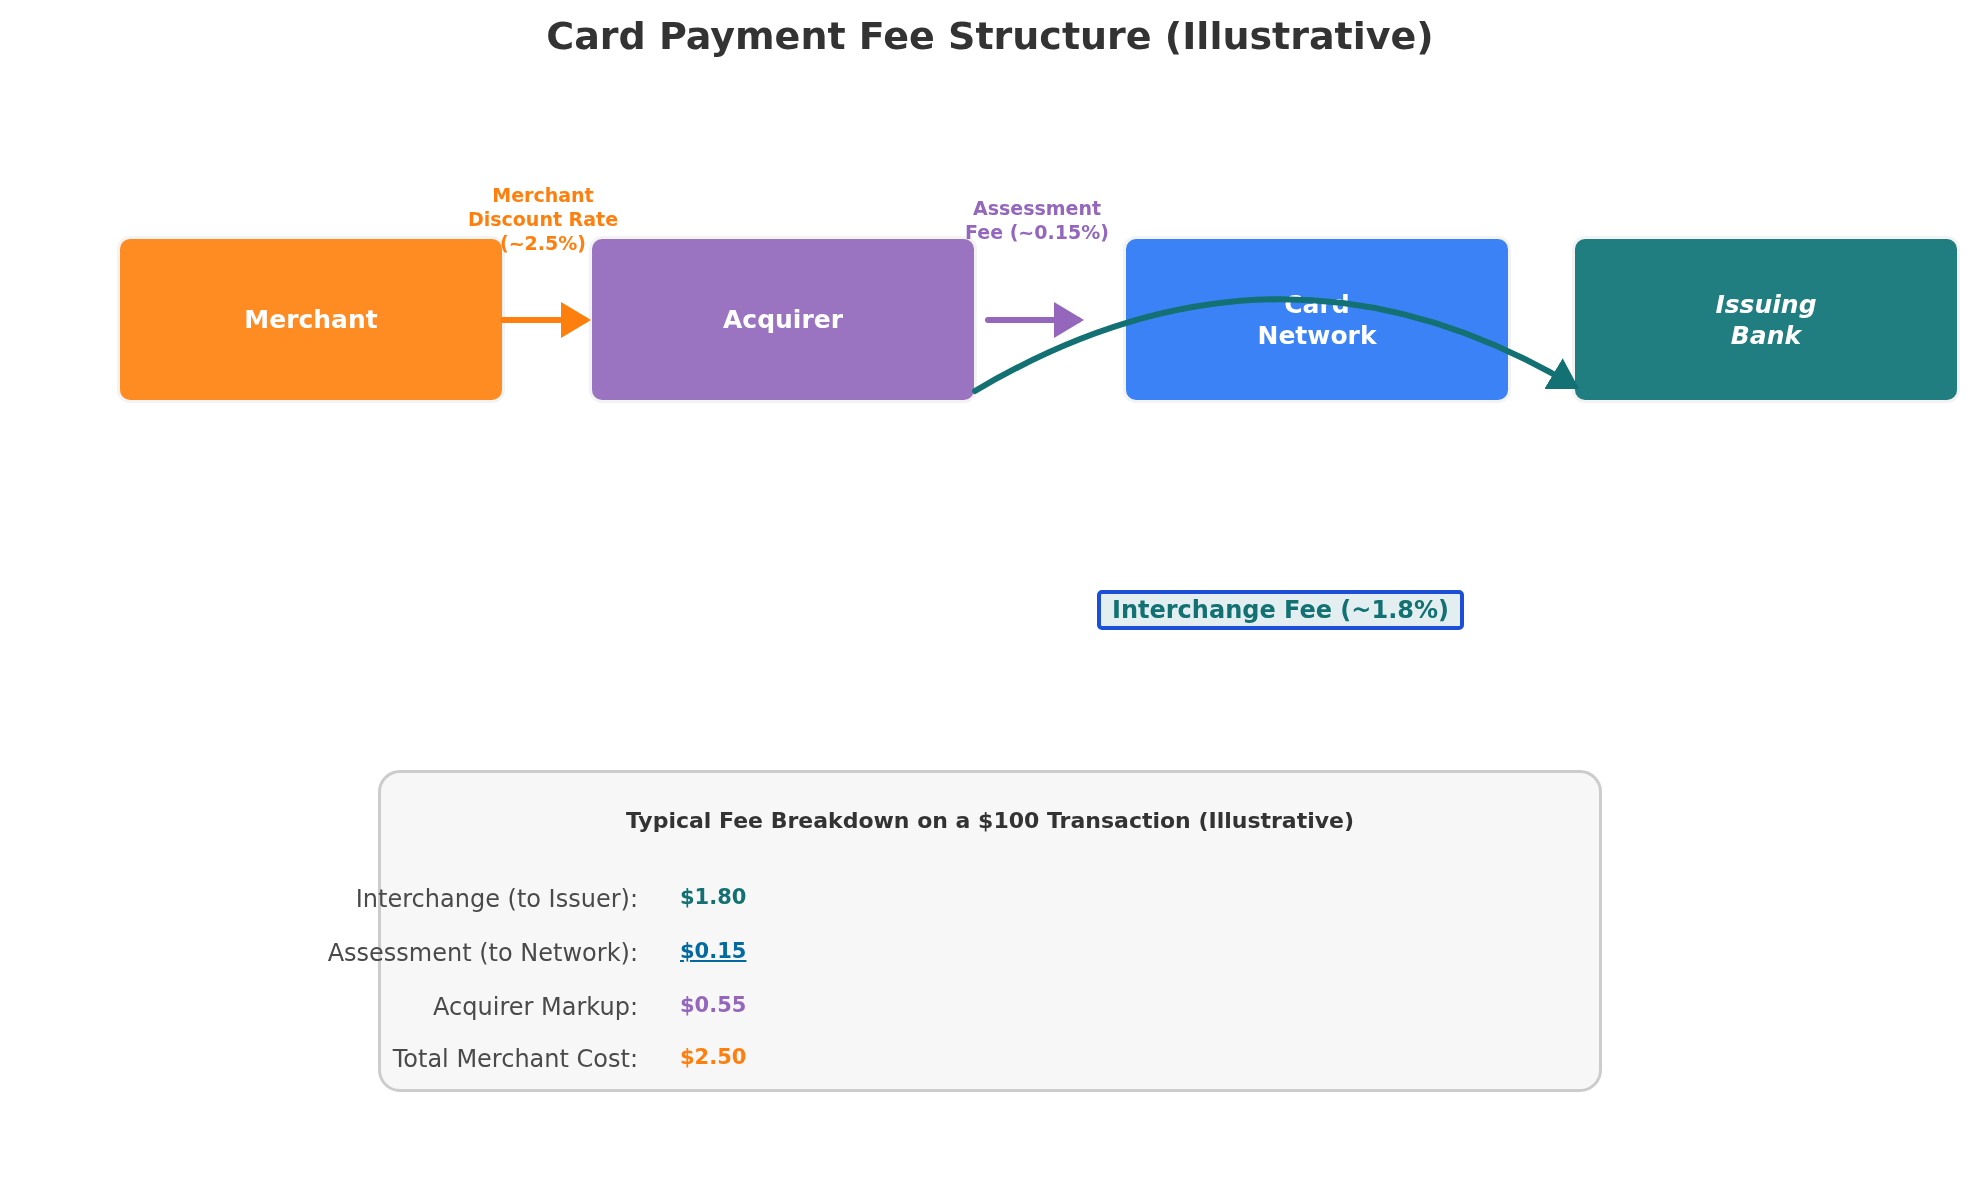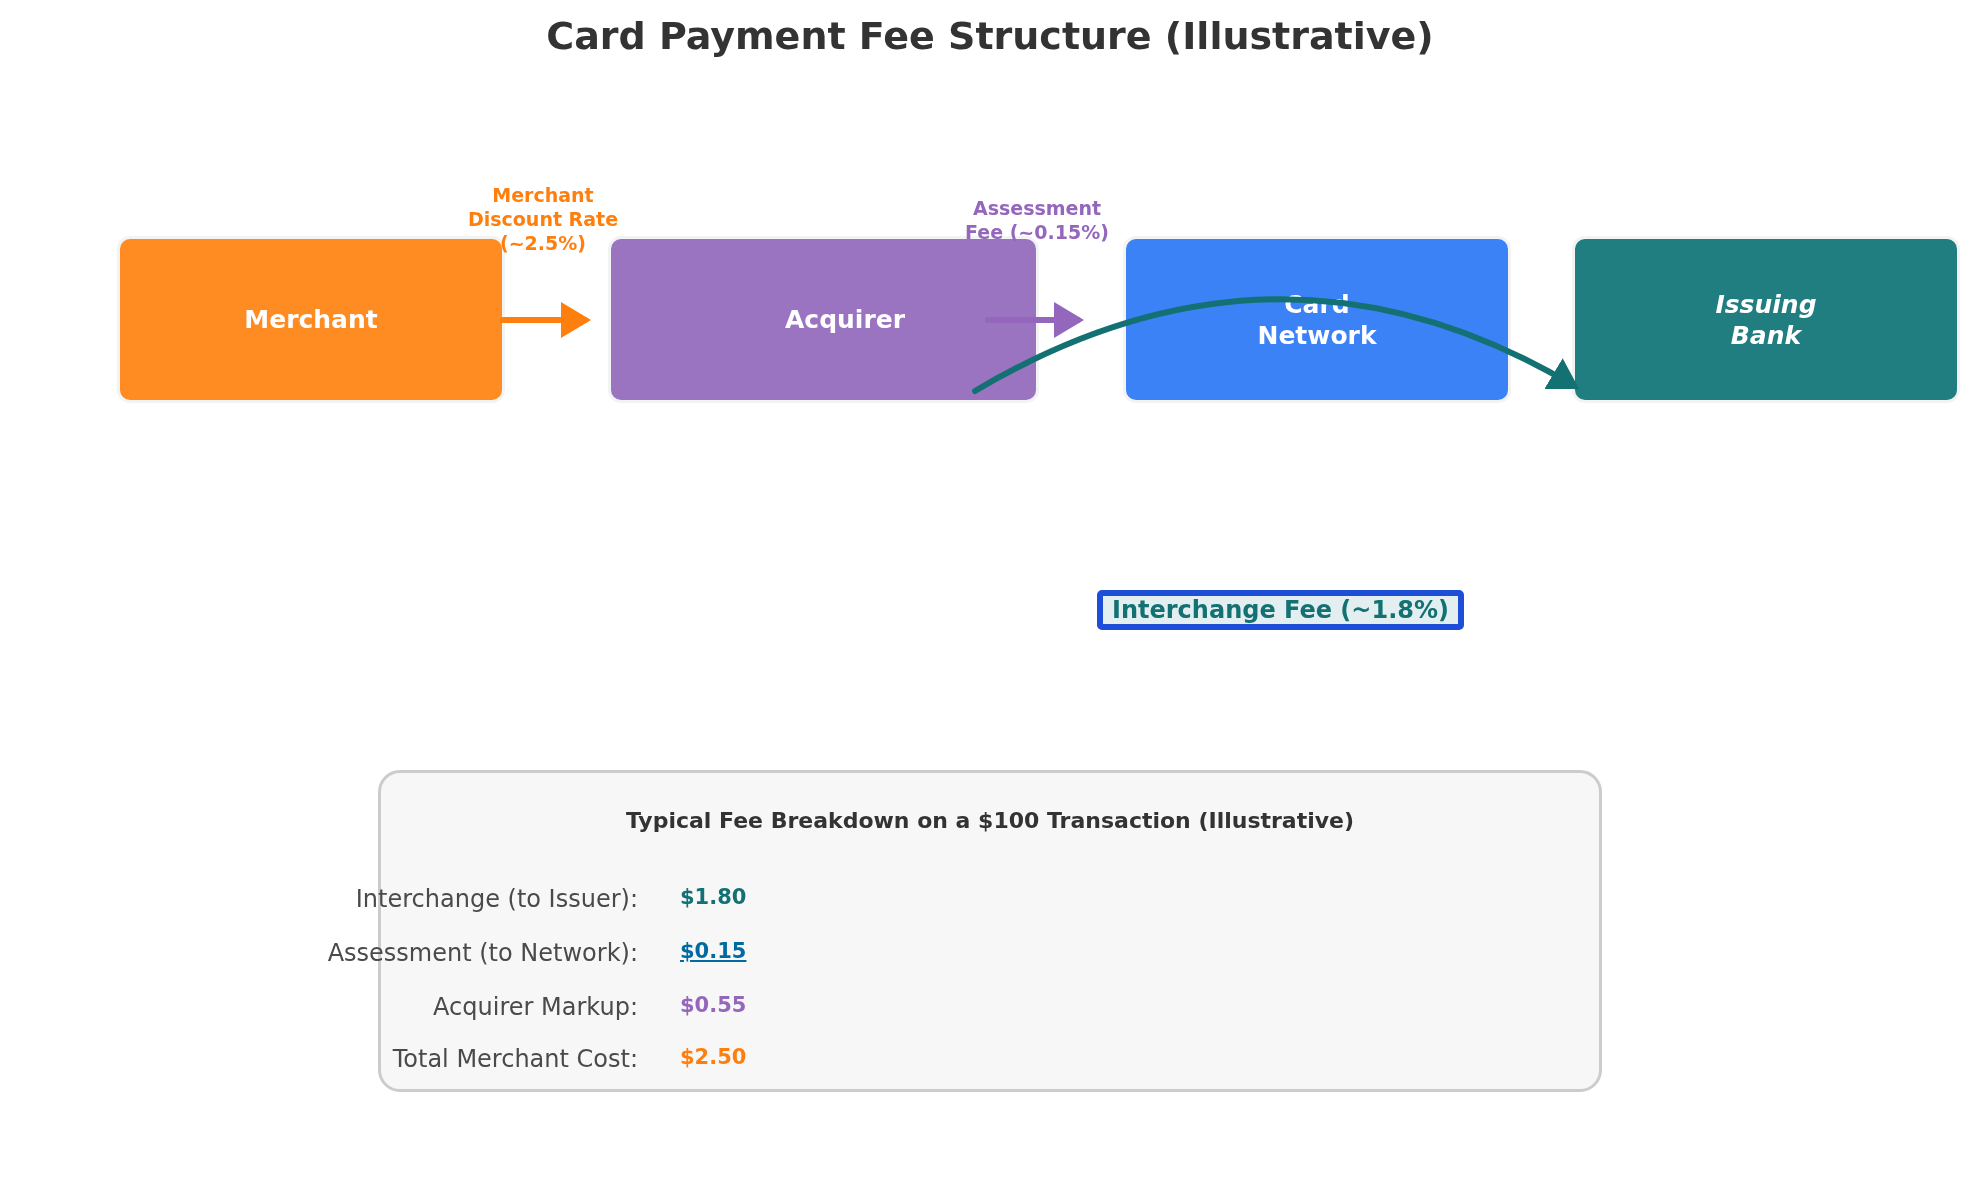--- a/index.html
+++ b/index.html
@@ -10,39 +10,39 @@
              font-size: 38px; font-weight: bold; color: #333333; }
     .node { position: absolute; top: 239px; width: 382px; height: 161px;
             border-radius: 10px; box-shadow: 0 0 0 3px rgba(240,240,240,0.8);
             display: flex; align-items: center; justify-content: center;
             text-align: center; color: #ffffff; font-weight: bold; font-size: 25px;
             line-height: 31px; white-space: pre-line; }
     .edge-label { position: absolute; text-align: center; font-weight: bold;
                   font-size: 19px; line-height: 24px; white-space: pre-line; }
     svg.overlay { position: absolute; left: 0; top: 0; pointer-events: none; }
     .ic-label { position: absolute; left: 1097px; top: 590px; width: 367px; height: 40px;
-                box-sizing: border-box; border: 6px solid #1d4ed8; border-radius: 5px;
+                box-sizing: border-box; border: 4px solid #1d4ed8; border-radius: 5px;
                 background: #e2eeef; color: #137173; font-weight: bold; font-size: 24px;
                 display: flex; align-items: center; justify-content: center; }
     .panel { position: absolute; left: 378px; top: 770px; width: 1224px; height: 322px;
              box-sizing: border-box; border: 3px solid #cccccc; border-radius: 22px;
              background: #f7f7f7; }
     .panel-title { position: absolute; left: 378px; width: 1224px; top: 808px;
                    text-align: center; font-weight: bold; font-size: 22px; color: #333333; }
     .row-label { position: absolute; width: 400px; left: 238px; text-align: right;
                  font-size: 24px; color: #4a4a4a; }
     .row-value { position: absolute; left: 680px; font-size: 21px; font-weight: bold; }
   </style>
 </head>
 <body>
 
 <div class="abs title">Card Payment Fee Structure (Illustrative)</div>
 
 <div class="node" style="left:120px;background:#FF8C23;">Merchant</div>
-<div class="node" style="left:611px;background:#9B74C1;padding-left:43px;">Acquirer</div>
+<div class="node" style="left:592px;background:#9B74C1;">Acquirer</div>
 <div class="node" style="left:1090px;background:#3b82f6;margin-left:36px;">Card
 Network</div>
 <div class="node" style="left:1575px;background:#207D80;font-style:italic;">Issuing
 Bank</div>
 
 <svg class="overlay" width="1980" height="1180">
   <defs>
     <marker id="ah-orange" markerWidth="6" markerHeight="6" refX="4" refY="3" orient="auto" markerUnits="strokeWidth">
       <path d="M0,0 L5,3 L0,6 Z" fill="#FF7F0E"></path>
     </marker>

